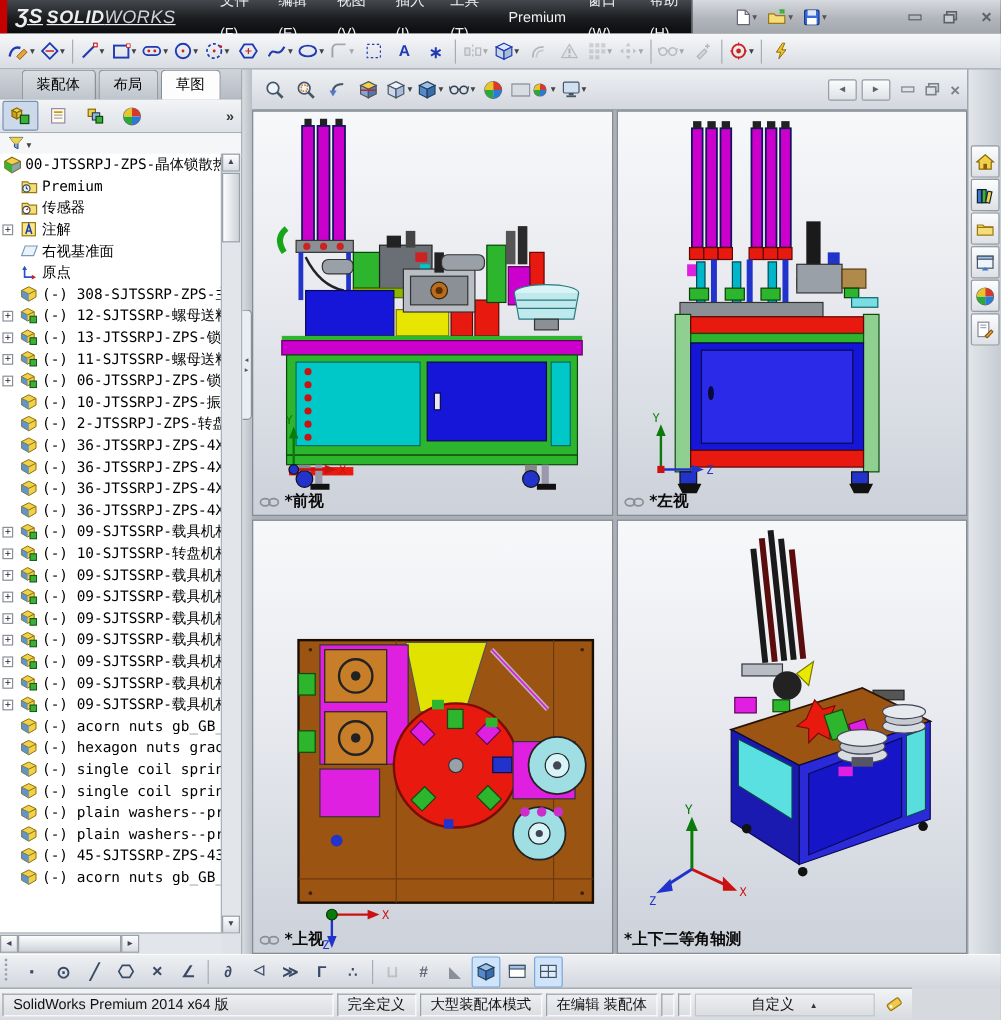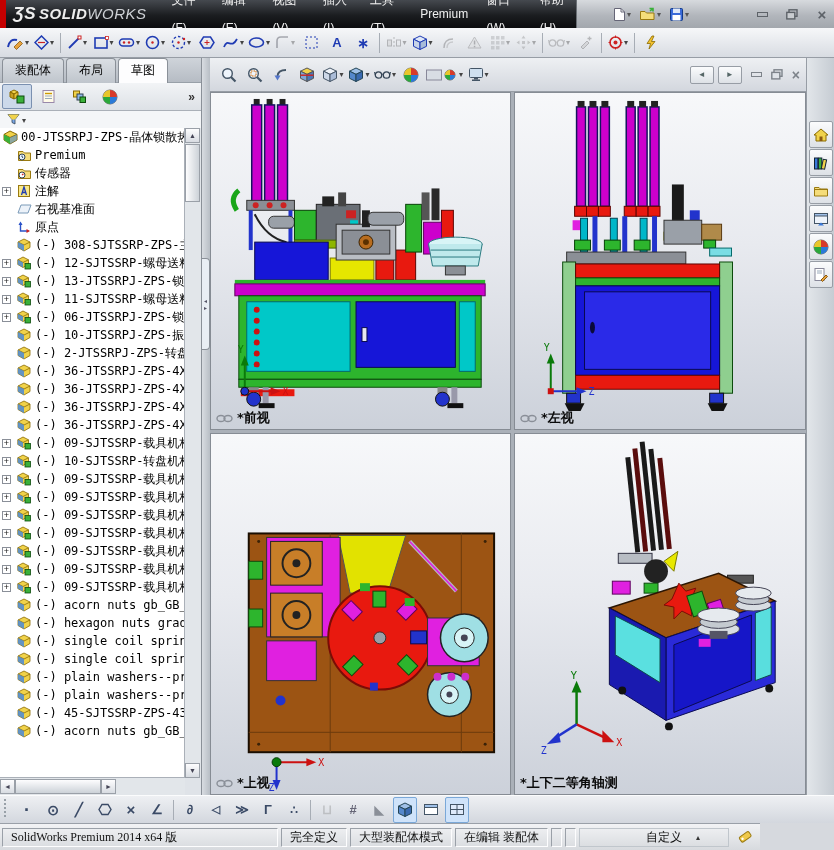--- a/index.html
+++ b/index.html
@@ -3,21 +3,21 @@
 <meta charset="utf-8">
 <style>
   html,body{margin:0;padding:0;}
   body{width:834px;height:850px;overflow:hidden;font-family:"Liberation Sans",sans-serif;font-size:12px;background:#d6d9de;}
   .app{position:relative;width:834px;height:850px;}
 
   
   .titlebar{position:absolute;top:0;left:0;width:834px;height:28px;background:linear-gradient(#45494f,#1b1d20 55%,#0b0c0e);display:flex;align-items:center;color:#eee;}
   .tb-right-bg{position:absolute;left:576px;top:0;right:0;height:28px;background:linear-gradient(#d7dade,#b2b6bc 55%,#a2a7ad);border-left:1px solid #6a6f75;}
   .red-stripe{position:relative;width:7px;height:28px;background:#c40000;}
-  .brand{position:relative;font-style:italic;font-weight:bold;font-size:15px;margin:0 16px 0 7px;letter-spacing:.5px;white-space:nowrap;}
+  .brand{position:relative;font-style:italic;font-weight:bold;font-size:15px;margin:0 28px 0 7px;letter-spacing:.5px;white-space:nowrap;text-decoration:underline;}
   .brand .b3s{font-size:17px;margin-right:3px;}
   .brand .light{font-weight:normal;color:#cfd2d6;}
   .menus{position:relative;display:flex;align-items:center;height:100%;}
   .menu{padding:0 9px;line-height:28px;color:#f0f0f0;cursor:default;}
   .qat{position:relative;display:flex;align-items:center;height:100%;margin-left:2px;}
   .qbtn{display:flex;align-items:center;padding:2px 3px;margin:0 1px;border-radius:2px;}
   .qbtn .dd{font-size:8px;color:#555;margin-left:1px;}
   .winbtns{position:relative;display:flex;align-items:center;margin-left:14px;}
   .winbtn{width:24px;height:16px;display:flex;align-items:center;justify-content:center;color:#5d6268;font-weight:bold;margin-left:6px;}
   .minbar{display:inline-block;width:9px;height:3px;border:1px solid #5d6268;background:transparent;}
@@ -29,21 +29,21 @@
   .tbtn.disabled{opacity:.4;filter:grayscale(.9);}
   .tbtn.active{background:#cfe3fa;border-color:#7aa8d8;}
   .sep{display:inline-block;width:1px;height:20px;background:#a7adb5;margin:0 3px;}
   .icg{display:inline-flex;align-items:center;justify-content:center;}
 
   
   .main{position:absolute;top:58px;left:0;width:834px;height:737px;}
 
   
   .leftpanel{position:absolute;left:0;top:0;width:202px;height:737px;background:#eef0f2;border-right:1px solid #8a9098;box-sizing:border-box;}
-  .tabs{display:flex;align-items:flex-end;height:24px;background:linear-gradient(#cfd4da,#b6bcc4);border-bottom:1px solid #98a0a8;padding-left:2px;}
+  .tabs{display:flex;align-items:flex-end;height:24px;background:linear-gradient(#cfd4da,#b6bcc4);border-bottom:1px solid #98a0a8;padding-left:2px;justify-content:center;}
   .tab{position:relative;top:1px;padding:3px 12px 4px;border:1px solid #8a9098;border-bottom:none;border-radius:4px 4px 0 0;background:linear-gradient(#dbdfe4,#bfc5cc);margin-right:2px;white-space:nowrap;}
   .tab.active{background:#fdfdfe;z-index:2;}
   .fmbar{height:27px;display:flex;align-items:center;background:linear-gradient(#f2f4f6,#dde1e6);border-bottom:1px solid #aab0b8;padding:0 2px;}
   .fmbtn{width:28px;height:23px;border:1px solid transparent;display:flex;align-items:center;justify-content:center;margin-right:1px;border-radius:2px;}
   .fmbtn.pressed{background:#ccd9ea;border-color:#7a90b0;}
   .fmmore{margin-left:auto;color:#333;font-weight:bold;padding-right:4px;}
   .filterrow{height:19px;display:flex;align-items:center;background:#f4f6f8;border-bottom:1px solid #c4cad0;padding-left:3px;}
   .filterrow .dd{font-size:8px;color:#444;margin-left:2px;}
   .tree{position:absolute;top:70px;left:0;right:16px;bottom:17px;background:#fff;overflow:hidden;font-family:"DejaVu Sans Mono","DejaVu Sans",monospace;font-size:12px;}
   .trow{display:flex;align-items:center;height:18px;white-space:nowrap;padding-left:2px;}
@@ -84,25 +84,25 @@
   
   .taskpane{position:absolute;right:0;top:0;width:28px;height:737px;background:linear-gradient(90deg,#e2e6ea,#c6ccd3);border-left:1px solid #979da5;box-sizing:border-box;}
   .tpspace{height:62px;}
   .tpbtn{width:24px;height:27px;margin:1px auto;border:1px solid #979da5;background:linear-gradient(#fbfcfd,#dde1e6);display:flex;align-items:center;justify-content:center;border-radius:2px;box-sizing:border-box;}
 
   
   .bottombar{position:absolute;top:795px;left:0;width:834px;height:28px;background:linear-gradient(#eef0f3,#d3d7de);border-top:1px solid #fbfcfd;display:flex;align-items:center;padding-left:2px;box-sizing:border-box;}
   .grip{display:inline-block;width:3px;height:18px;border-left:2px dotted #98a0a8;margin:0 5px 0 2px;}
 
   
-  .statusbar{position:absolute;top:823px;left:0;width:760px;height:27px;background:linear-gradient(#f2f3f5,#d7dade);border-top:1px solid #9aa0a8;display:flex;align-items:center;font-family:Liberation Serif, serif;font-size:12px;color:#111;box-sizing:border-box;padding:2px;}
+  .statusbar{position:absolute;top:823px;left:0;width:760px;height:27px;background:linear-gradient(#f2f3f5,#d7dade);border-top:1px solid #9aa0a8;display:flex;align-items:center;font-family:Liberation Sans, sans-serif;font-size:12px;color:#111;box-sizing:border-box;padding:2px;}
   .sseg{height:19px;display:flex;align-items:center;padding:0 8px;border:1px solid;border-color:#9aa0a8 #fdfdfe #fdfdfe #9aa0a8;margin-right:3px;box-sizing:border-box;white-space:nowrap;}
   .sver{flex:1;}
   .tinyseg{width:11px;padding:0;}
-  .customseg{width:150px;justify-content:center;border-color:#c0c6cc;padding-left:46px;}
+  .customseg{width:150px;border-color:#c0c6cc;padding-left:46px;}
   .carr{font-size:8px;margin-left:14px;color:#333;}
   .tagbox{width:26px;display:flex;justify-content:center;align-items:center;}
 </style>
 </head>
 <body>
 
 <div class="app">
 
   <div class="titlebar">
     <div class="tb-right-bg"></div>

